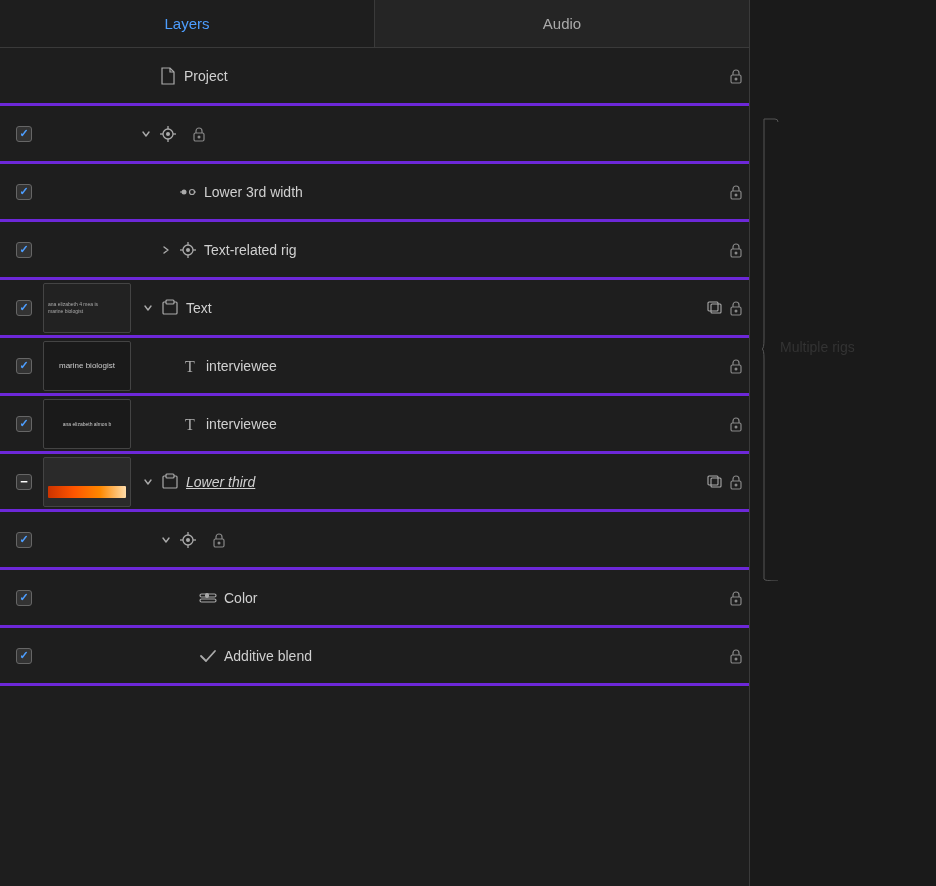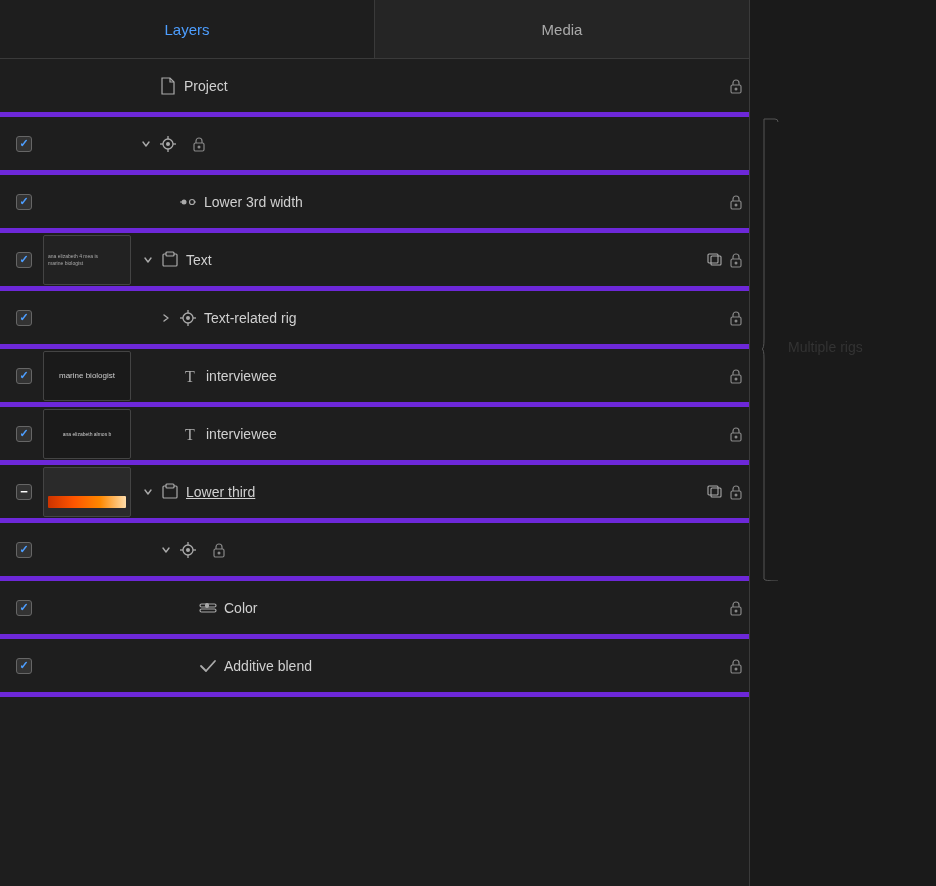--- a/index.html
+++ b/index.html
@@ -15,21 +15,21 @@
       width: 750px;
       background: #1e1e1e;
       display: flex;
       flex-direction: column;
       border-right: 1px solid #3a3a3a;
     }
 
     
     .tab-bar {
       display: flex;
-      height: 59px;
+      height: 48px;
       border-bottom: 1px solid #3a3a3a;
       background: #252525;
     }
     .tab {
       flex: 1;
       display: flex;
       align-items: center;
       justify-content: center;
       font-size: 15px;
       font-weight: 500;
@@ -56,21 +56,21 @@
     }
     .layers-list::-webkit-scrollbar-thumb {
       background: #555;
       border-radius: 4px;
     }
 
     .layer-row {
       display: flex;
       align-items: center;
       height: 58px;
-      border-bottom: 5px solid #6d28d9;
+      border-bottom: 3px solid #6d28d9;
       padding: 0 6px;
       position: relative;
     }
 
     
     .checkbox-area {
       width: 36px;
       display: flex;
       align-items: center;
       justify-content: center;
@@ -143,20 +143,21 @@
     .layer-name {
       flex: 1;
       font-size: 14px;
       color: #d0d0d0;
       white-space: nowrap;
       overflow: hidden;
       text-overflow: ellipsis;
     }
     .layer-name.underlined {
       text-decoration: underline;
+      font-style: italic;
     }
 
     
     .right-icons {
       display: flex;
       align-items: center;
       gap: 6px;
       margin-left: 8px;
       flex-shrink: 0;
     }
@@ -182,21 +183,21 @@
 </head>
 <body>
 
 <div class="panel">
 
   <div class="tab-bar">
     <div class="tab active">
       <span>Layers</span>
     </div>
     <div class="tab">
-      <span>Media</span>
+      <span>Audio</span>
     </div>
   </div>
 
   <div class="layers-list" id="layers-container">
 
   <div class="layer-row">
         <div class="checkbox-area" style="min-width: 36px;"></div>
         <div style="width: 94px; flex-shrink: 0;"></div>
         <div class="expand-arrow"></div>
         <div class="layer-icon">
@@ -269,77 +270,77 @@
     <path d="M4 7V5a3 3 0 016 0v2" stroke="#888" stroke-width="1.2" fill="none"></path>
     <circle cx="7" cy="11" r="1.5" fill="#888"></circle>
   </svg>
           </span>
         </div>
       </div>
       <div class="layer-row">
         <div class="checkbox-area" style="min-width: 36px;">
           <div class="checkbox checked"></div>
         </div>
-        <div class="thumb-area">
-          <div class="thumb" style="background: rgb(34, 34, 34); border: 1px solid rgb(68, 68, 68); display: flex; flex-direction: column; justify-content: center; padding: 4px;">
-            <div style="font-size:5px;color:#aaa;line-height:1.4;">ana elizabeth 4 mea is</div>
-            <div style="font-size:5px;color:#aaa;line-height:1.4;">marine biologist</div>
-          </div>
-        </div>
-        <div class="expand-arrow">
-          <svg width="10" height="10" viewBox="0 0 10 10">
-            <path d="M2 3l3 4 3-4" stroke="#aaa" stroke-width="1.4" fill="none" stroke-linecap="round" stroke-linejoin="round"></path>
-          </svg>
-        </div>
-        <div class="layer-icon">
-          <svg width="18" height="18" viewBox="0 0 18 18" fill="none">
-      <rect x="2" y="3" width="14" height="12" rx="1" stroke="#aaa" stroke-width="1.2" fill="none"></rect>
-      <rect x="5" y="1" width="8" height="4" rx="1" stroke="#aaa" stroke-width="1.2" fill="#2a2a2a"></rect>
-    </svg>
-        </div>
-        <span class="layer-name">Text</span>
-        <div class="right-icons">
-          <span>
-            <svg width="16" height="14" viewBox="0 0 16 14" fill="none">
-      <rect x="1" y="1" width="10" height="9" rx="1" stroke="#aaa" stroke-width="1.1" fill="none"></rect>
-      <rect x="4" y="3" width="10" height="9" rx="1" stroke="#aaa" stroke-width="1.1" fill="none"></rect>
-    </svg>
-          </span>
-          <span class="lock-icon">
-            <svg width="14" height="16" viewBox="0 0 14 16" fill="none">
-    <rect x="2" y="7" width="10" height="8" rx="1.5" stroke="#888" stroke-width="1.2" fill="none"></rect>
-    <path d="M4 7V5a3 3 0 016 0v2" stroke="#888" stroke-width="1.2" fill="none"></path>
-    <circle cx="7" cy="11" r="1.5" fill="#888"></circle>
-  </svg>
-          </span>
-        </div>
-      </div>
-      <div class="layer-row">
-        <div class="checkbox-area" style="min-width: 36px;">
-          <div class="checkbox checked"></div>
-        </div>
         <div style="width: 94px; flex-shrink: 0;"></div>
         <div style="width: 20px; flex-shrink: 0;"></div>
         <div class="expand-arrow">
           <svg width="10" height="10" viewBox="0 0 10 10">
             <path d="M3 2l4 3-4 3" stroke="#aaa" stroke-width="1.4" fill="none" stroke-linecap="round" stroke-linejoin="round"></path>
           </svg>
         </div>
         <div class="layer-icon">
           <svg width="18" height="18" viewBox="0 0 18 18" fill="none">
       <circle cx="9" cy="9" r="5" stroke="#aaa" stroke-width="1.3" fill="none"></circle>
       <circle cx="9" cy="9" r="2" fill="#aaa"></circle>
       <line x1="9" y1="1" x2="9" y2="4" stroke="#aaa" stroke-width="1.3"></line>
       <line x1="9" y1="14" x2="9" y2="17" stroke="#aaa" stroke-width="1.3"></line>
       <line x1="1" y1="9" x2="4" y2="9" stroke="#aaa" stroke-width="1.3"></line>
       <line x1="14" y1="9" x2="17" y2="9" stroke="#aaa" stroke-width="1.3"></line>
     </svg>
         </div>
         <span class="layer-name">Text-related rig</span>
         <div class="right-icons">
+          <span class="lock-icon">
+            <svg width="14" height="16" viewBox="0 0 14 16" fill="none">
+    <rect x="2" y="7" width="10" height="8" rx="1.5" stroke="#888" stroke-width="1.2" fill="none"></rect>
+    <path d="M4 7V5a3 3 0 016 0v2" stroke="#888" stroke-width="1.2" fill="none"></path>
+    <circle cx="7" cy="11" r="1.5" fill="#888"></circle>
+  </svg>
+          </span>
+        </div>
+      </div>
+      <div class="layer-row">
+        <div class="checkbox-area" style="min-width: 36px;">
+          <div class="checkbox checked"></div>
+        </div>
+        <div class="thumb-area">
+          <div class="thumb" style="background: rgb(34, 34, 34); border: 1px solid rgb(68, 68, 68); display: flex; flex-direction: column; justify-content: center; padding: 4px;">
+            <div style="font-size:5px;color:#aaa;line-height:1.4;">ana elizabeth 4 mea is</div>
+            <div style="font-size:5px;color:#aaa;line-height:1.4;">marine biologist</div>
+          </div>
+        </div>
+        <div class="expand-arrow">
+          <svg width="10" height="10" viewBox="0 0 10 10">
+            <path d="M2 3l3 4 3-4" stroke="#aaa" stroke-width="1.4" fill="none" stroke-linecap="round" stroke-linejoin="round"></path>
+          </svg>
+        </div>
+        <div class="layer-icon">
+          <svg width="18" height="18" viewBox="0 0 18 18" fill="none">
+      <rect x="2" y="3" width="14" height="12" rx="1" stroke="#aaa" stroke-width="1.2" fill="none"></rect>
+      <rect x="5" y="1" width="8" height="4" rx="1" stroke="#aaa" stroke-width="1.2" fill="#2a2a2a"></rect>
+    </svg>
+        </div>
+        <span class="layer-name">Text</span>
+        <div class="right-icons">
+          <span>
+            <svg width="16" height="14" viewBox="0 0 16 14" fill="none">
+      <rect x="1" y="1" width="10" height="9" rx="1" stroke="#aaa" stroke-width="1.1" fill="none"></rect>
+      <rect x="4" y="3" width="10" height="9" rx="1" stroke="#aaa" stroke-width="1.1" fill="none"></rect>
+    </svg>
+          </span>
           <span class="lock-icon">
             <svg width="14" height="16" viewBox="0 0 14 16" fill="none">
     <rect x="2" y="7" width="10" height="8" rx="1.5" stroke="#888" stroke-width="1.2" fill="none"></rect>
     <path d="M4 7V5a3 3 0 016 0v2" stroke="#888" stroke-width="1.2" fill="none"></path>
     <circle cx="7" cy="11" r="1.5" fill="#888"></circle>
   </svg>
           </span>
         </div>
       </div>
       <div class="layer-row">
@@ -517,14 +518,14 @@
 
 <div class="annotation-area" id="annotation-area" style="position: absolute; width: 186px; left: 750px; top: 117px; height: 464px; display: flex; align-items: center;">
   <svg id="brace-svg" style="position: absolute; left: 10px; top: 0px; width: 20px; height: 464px;" viewBox="0 0 20 464">
       <path d="M18,5 Q18,2 15,2 L4,2" stroke="#555" stroke-width="1" fill="none"></path>
       <path d="M4,2 L4,222" stroke="#555" stroke-width="1" fill="none"></path>
       <path d="M4,222 Q4,232 2,232" stroke="#555" stroke-width="1" fill="none"></path>
       <path d="M2,232 Q4,232 4,242" stroke="#555" stroke-width="1" fill="none"></path>
       <path d="M4,242 L4,462" stroke="#555" stroke-width="1" fill="none"></path>
       <path d="M4,462 Q4,464 18,464" stroke="#555" stroke-width="1" fill="none"></path>
     </svg>
-  <span style="position: absolute; left: 38px; font-size: 14px; color: rgb(51, 51, 51); white-space: nowrap; top: 222px;">Multiple rigs</span>
+  <span style="position: absolute; left: 30px; font-size: 14px; color: rgb(51, 51, 51); white-space: nowrap; top: 222px;">Multiple rigs</span>
 </div>
 
 </body></html>

